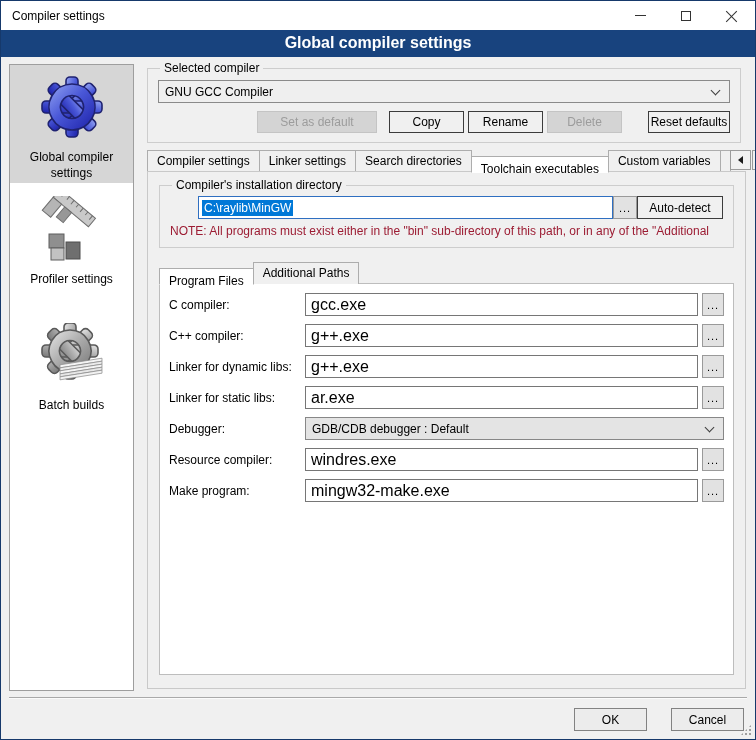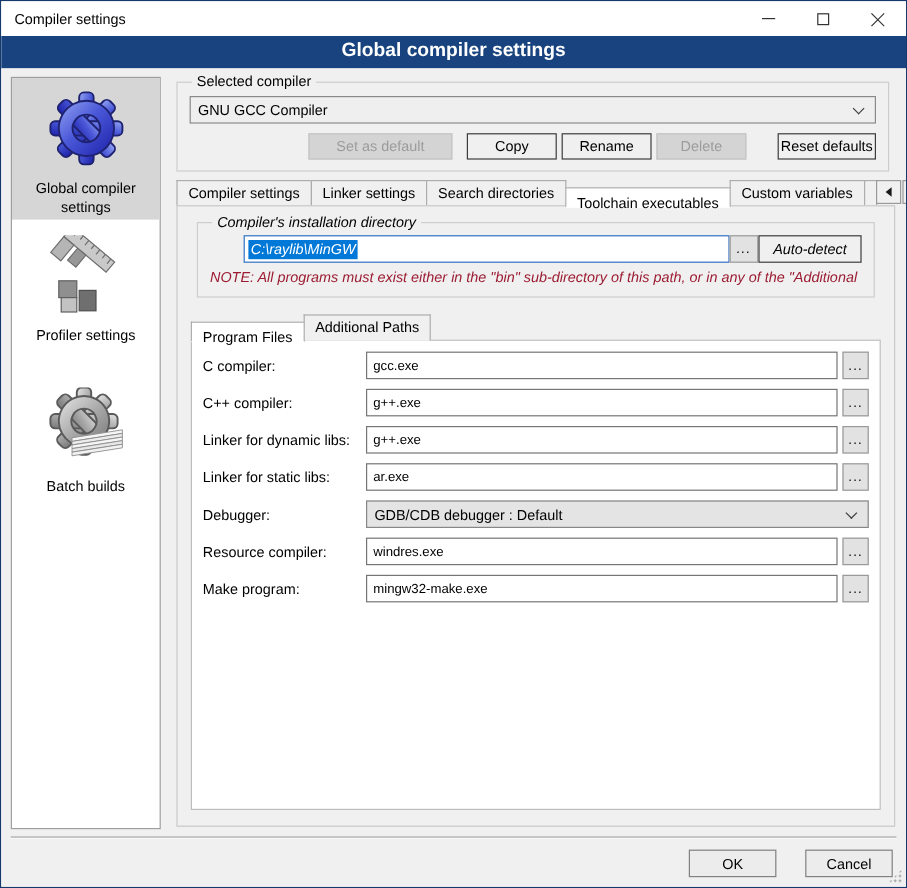--- a/index.html
+++ b/index.html
@@ -55,35 +55,35 @@
   .tab { height:22px; line-height:21px; padding:0 9px; background:#f0f0f0; border:1px solid #adadad; border-bottom:none; margin-right:-1px; white-space:nowrap; cursor:default; }
   .tab.active { height:17px; line-height:24px; background:#fff; position:relative; z-index:3; margin-bottom:-1px; border-bottom:1px solid #fff; }
   .tab.clipped { width:37px; padding-right:0; overflow:hidden; }
   .tab-arrows { margin-left:auto; display:flex; gap:1px; margin-bottom:2px; }
   .tab-arrow { width:21px; height:20px; background:#f0f0f0; border:1px solid #9a9a9a; display:flex; align-items:center; justify-content:center; }
   .tri-l { width:0; height:0; border:4px solid transparent; border-right:5px solid #1a1a1a; margin-left:-4px; }
 
   
   .outerpage { position:absolute; left:146px; top:114px; width:599px; height:518px; background:#f0f0f0; border:1px solid #c9c9c9; z-index:1; }
 
-  .grp-dir { margin:6px 16px 0; height:70px;font-style:italic; }
+  .grp-dir { margin:6px 11px 0; height:70px; }
   .dirrow { display:flex; gap:0; height:23px;padding-left:28px; }
   .dirinput { flex:1; border:1px solid #2f6fc1; background:#fff; display:flex; align-items:center; padding-left:3px; overflow:hidden; }
   .sel-text { background:#0078d7; color:#fff; padding:1px 2px; white-space:nowrap; }
   .browse-btn { width:24px; height:23px; background:#e2e2e2; border:1px solid #9a9a9a; display:flex; align-items:center; justify-content:center; font-size:11px; letter-spacing:1px; cursor:default; }
   .autodetect { width:86px; height:23px; }
   .note { margin-top:5px; color:#9c1c33; white-space:nowrap; overflow:hidden; }
 
   
   .innertabs { display:flex; align-items:flex-end; height:25px; margin:11px 11px 0; position:relative; z-index:2; }
   .innerpage { margin:0 11px; height:392px; background:#fff; border:1px solid #bdbdbd; position:relative; top:-1px; padding-top:9px; }
 
   .frow { display:flex; align-items:center; height:23px; margin:0 9px 8px; }
   .flabel { width:136px; }
-  .field { flex:1; height:23px; border:1px solid #767676; background:#fff; padding:0 5px; font-family:"Liberation Sans","DejaVu Sans",sans-serif; font-size:11px; color:#000; outline:none; }
+  .field { flex:1; height:23px; border:1px solid #767676; background:#fff; padding:0 5px; font-family:"Liberation Sans","DejaVu Sans",sans-serif; font-size:16px; color:#000; outline:none; }
   .frow .browse-btn { margin-left:4px; width:22px; }
   .combo2 { flex:1; height:23px; background:#e4e4e4; border:1px solid #878787; display:flex; align-items:center; padding-left:6px; }
 
   
   .divider { position:absolute; left:8px; right:8px; top:640px; border-top:1px solid #a9a9a9; box-shadow:0 1px 0 #fbfbfb; }
   .footer { position:absolute; top:651px; right:11px; display:flex; gap:24px; }
   .btn-std { width:73px; height:23px; border:1px solid #828282; background:#ececec; }
   .grip { position:absolute; right:3px; bottom:3px; width:12px; height:12px;
           background-image:radial-gradient(#9f9f9f 32%, transparent 36%); background-size:4px 4px;
           clip-path:polygon(100% 0, 100% 100%, 0 100%); }

